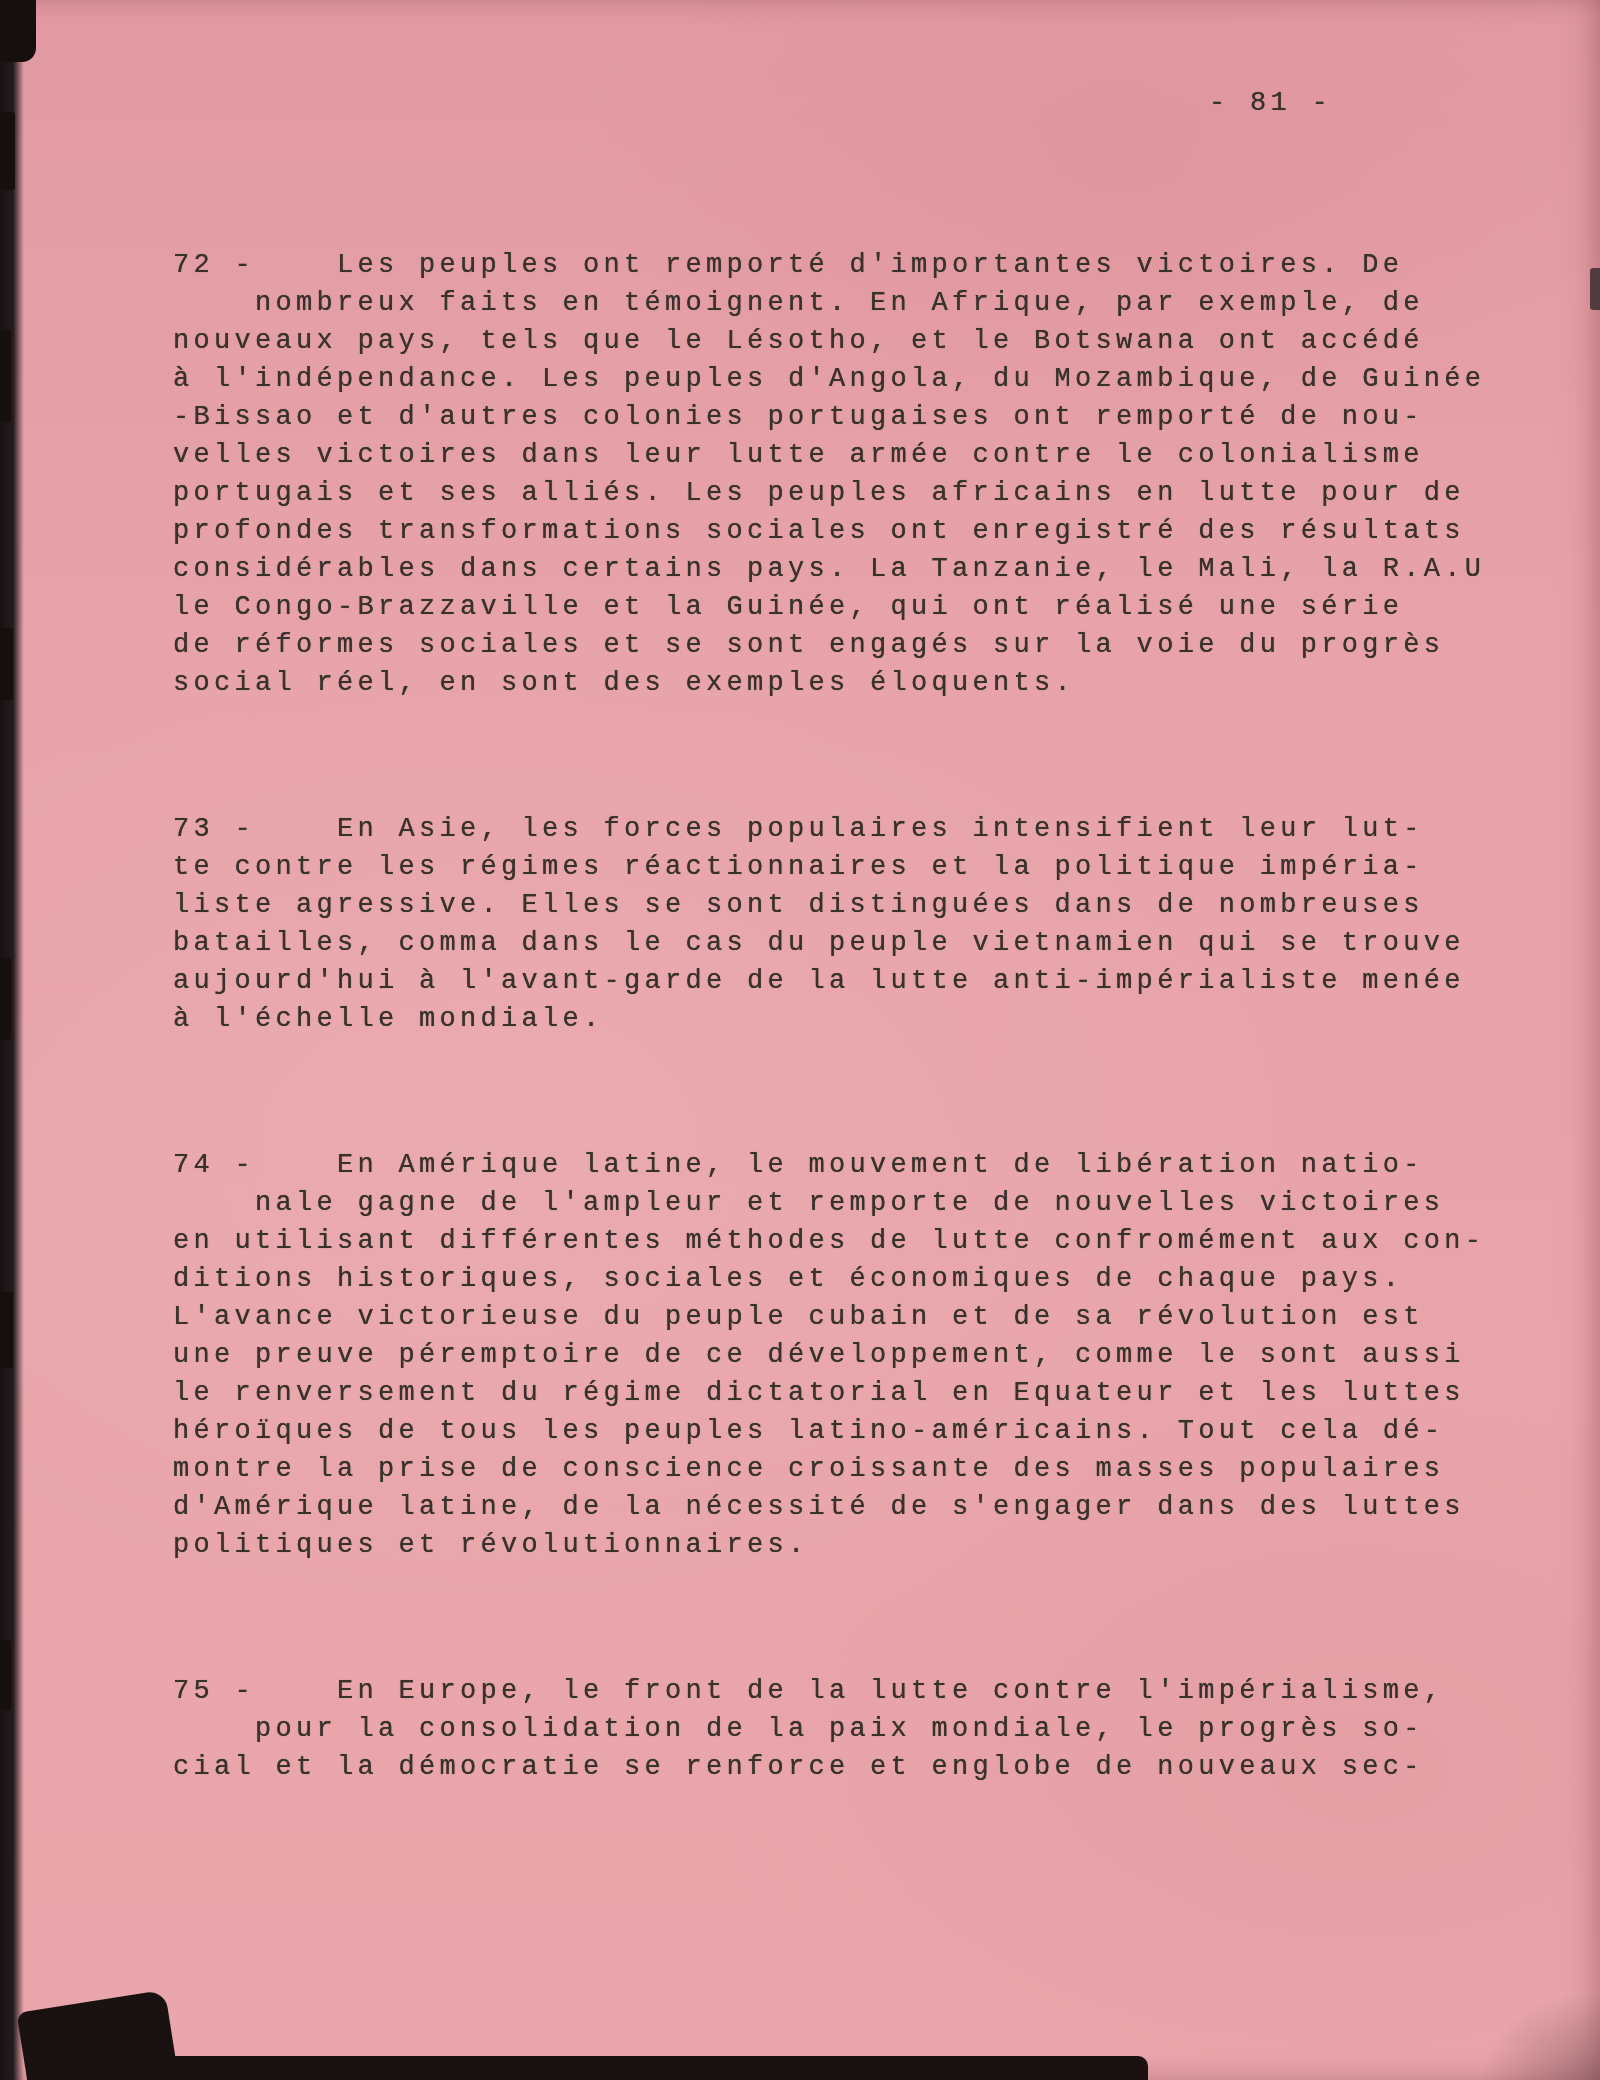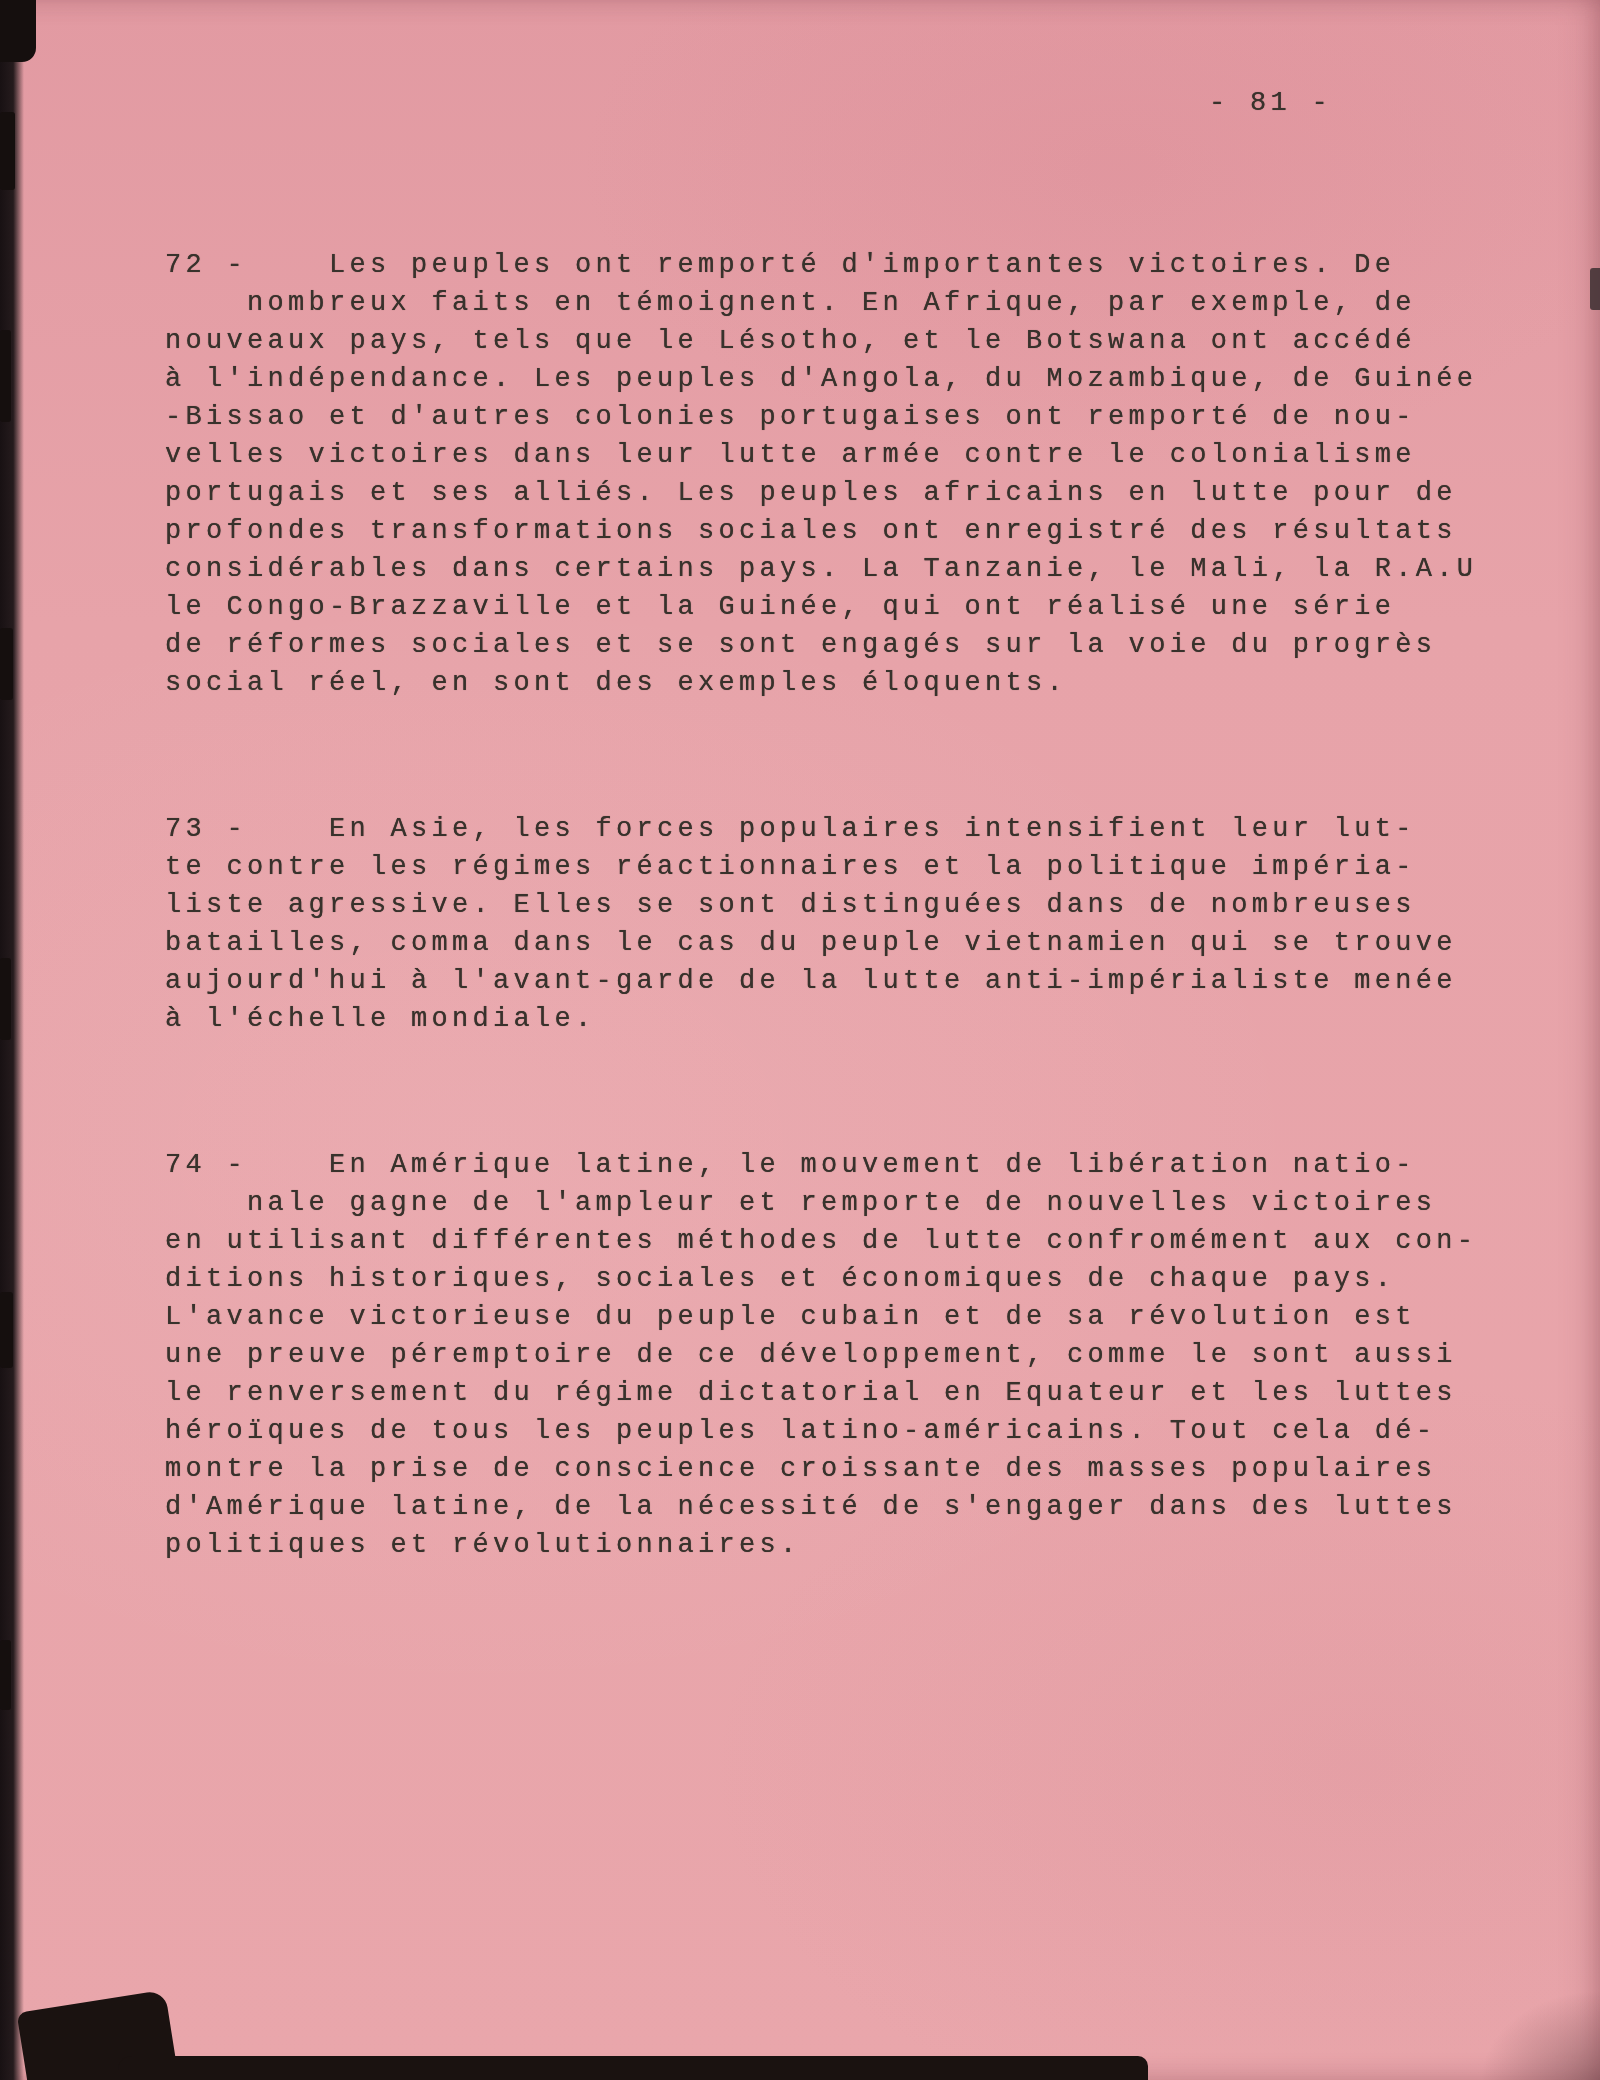--- a/index.html
+++ b/index.html
@@ -24,21 +24,21 @@
     left: 165px;
     top: 170px;
     width: 1330px;
     font-size: 27px;
     line-height: 38px;
     letter-spacing: 4.3px;
     color: #38322c;
     white-space: pre;
     text-shadow: 0 0 0.7px rgba(52,45,38,0.85);
   }
-  .para { margin: 0 0 32px 0; }
+  .para { margin: 0 0 32px 8px; }
   .page-number {
     position: absolute;
     top: 88px;
     right: 268px;
     font-size: 27px;
     letter-spacing: 4.3px;
     color: #38322c;
     text-shadow: 0 0 0.7px rgba(52,45,38,0.85);
     white-space: pre;
   }
@@ -115,20 +115,23 @@
     nale gagne de l'ampleur et remporte de nouvelles victoires
 en utilisant différentes méthodes de lutte confromément aux con-
 ditions historiques, sociales et économiques de chaque pays.
 L'avance victorieuse du peuple cubain et de sa révolution est
 une preuve péremptoire de ce développement, comme le sont aussi
 le renversement du régime dictatorial en Equateur et les luttes
 héroïques de tous les peuples latino-américains. Tout cela dé-
 montre la prise de conscience croissante des masses populaires
 d'Amérique latine, de la nécessité de s'engager dans des luttes
 politiques et révolutionnaires.</p>
+    <p class="para">75 -    En Europe, le front de la lutte contre l'impérialisme,
+    pour la consolidation de la paix mondiale, le progrès so-
+cial et la démocratie se renforce et englobe de nouveaux sec-</p>
   </div>
 
   <div class="bottom-left-wedge"></div>
   <div class="bottom-edge-bar"></div>
   <div class="right-edge-mark"></div>
   <div class="corner-bottom-right-shadow"></div>
 
 </div>
 
 </body></html>

